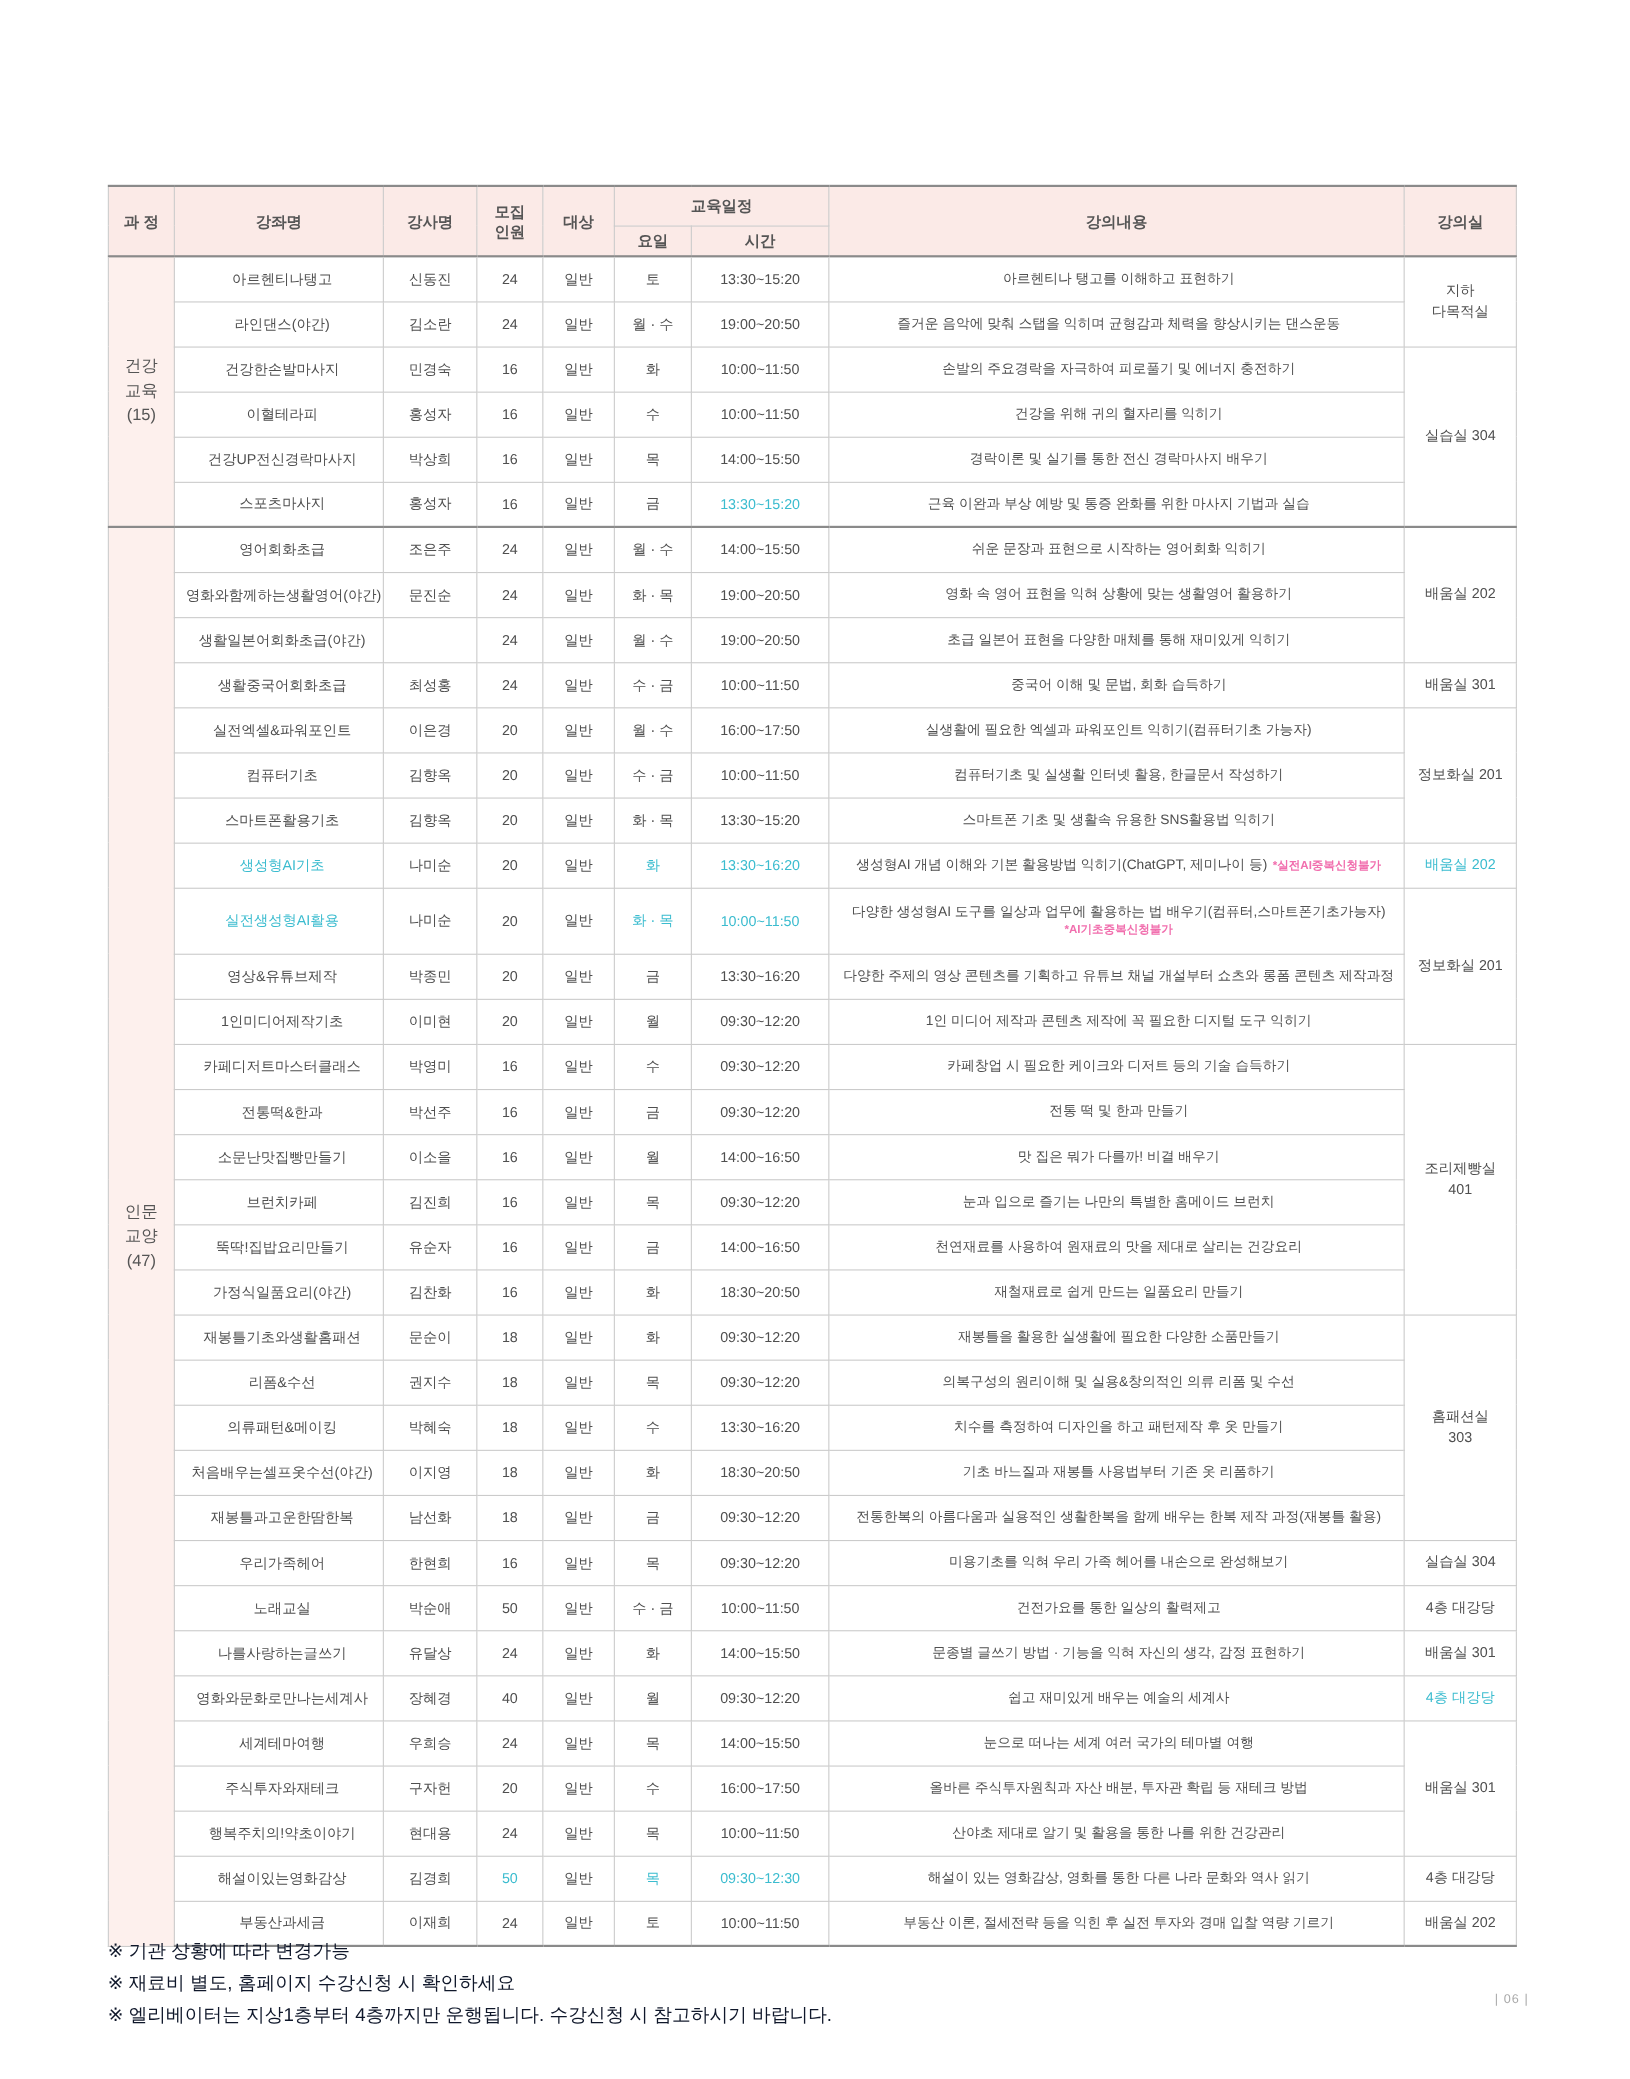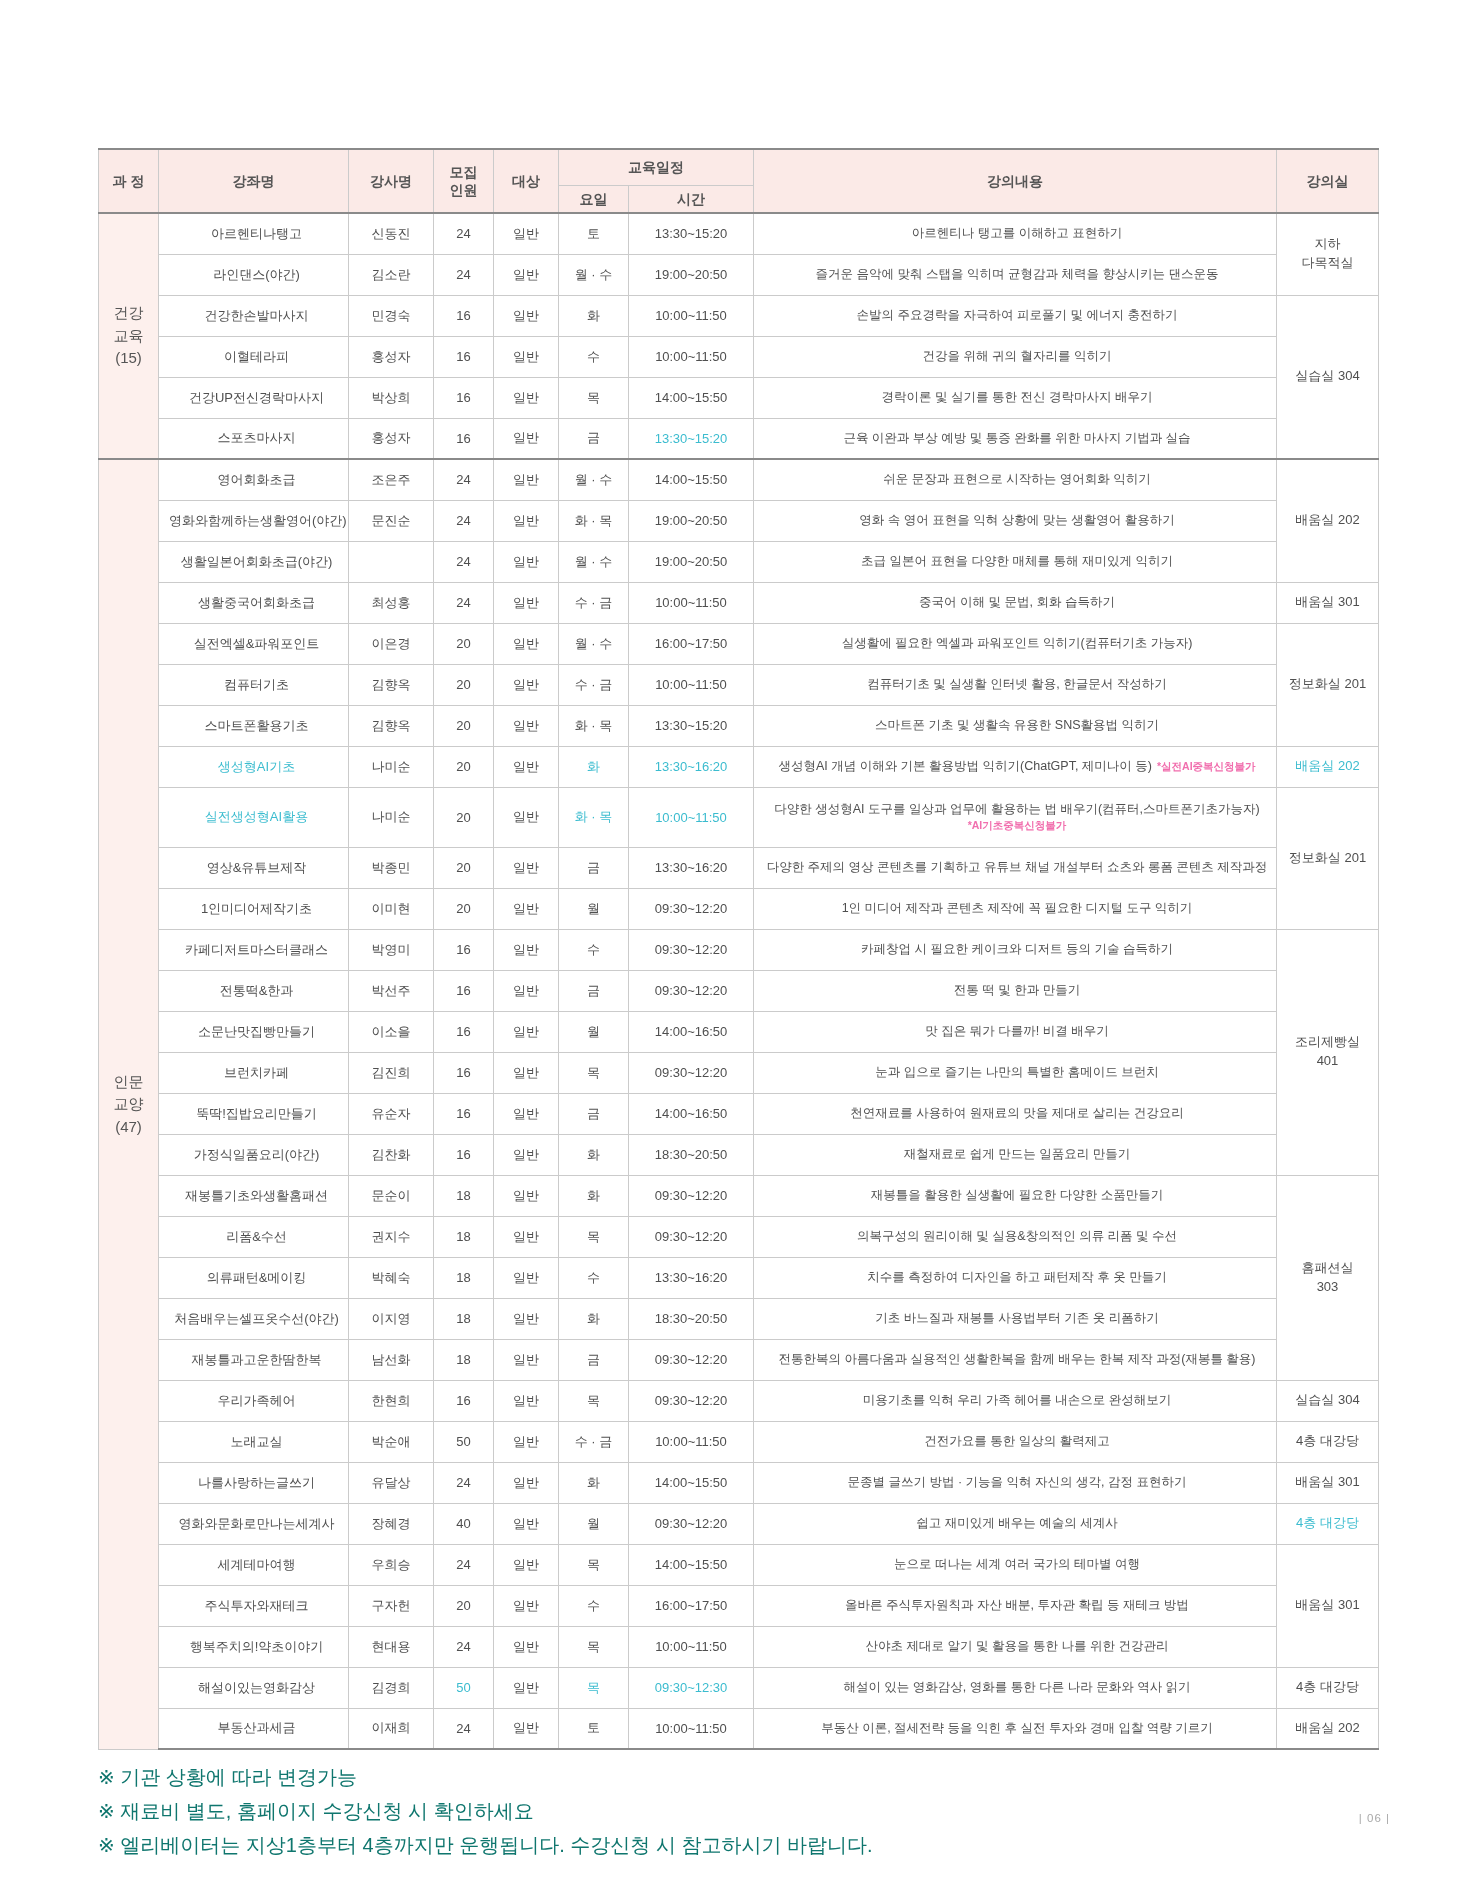--- a/index.html
+++ b/index.html
@@ -1,21 +1,21 @@
 <!DOCTYPE html>
 <html><head>
 <meta charset="utf-8">
 <style>
   html,body { margin:0; padding:0; background:#ffffff; }
   .page {
     position:relative; width:1482px; height:1890px; background:#ffffff;
     font-family:"Liberation Sans","DejaVu Sans",sans-serif; color:#4f4f4f;
     overflow:hidden;
   }
-  .table-wrap { position:absolute; top:148px; left:98px;border-radius:15px; }
+  .table-wrap { position:absolute; top:168px; left:98px;border-radius:15px; }
   table { border-collapse:collapse; table-layout:fixed; width:1280px; }
   th, td { border:1px solid #cbcbcb; box-sizing:border-box; }
   thead th {
     background:#fbeae7; font-size:14px; font-weight:700; color:#555;
     white-space:pre-line; line-height:1.3; text-align:center; padding:2px 2px;
   }
   thead tr:first-child th { border-top:2.5px solid #8a8a8a; }
   tbody tr:first-child td { border-top:2px solid #8a8a8a; }
   tbody tr.section-start td { border-top:2px solid #8a8a8a; }
   tbody tr:last-child td { border-bottom:2.5px solid #8a8a8a;margin-top:44px; }
@@ -32,21 +32,21 @@
     text-align:center; padding:2px 6px 2px 10px; font-size:12.5px;
     white-space:nowrap; overflow:hidden;
   }
   td.room { white-space:pre-line; line-height:1.45; }
   td.name { text-align:center; padding-left:10px; white-space:nowrap; overflow:hidden; }
   .hl { color:#3bbccf; }
   .note { color:#f16fae; font-size:10.5px; font-weight:700; }
   .note.inline { margin-left:5px; }
   .note.block { display:block; line-height:1.5; }
   .footer { position:absolute; left:98px; top:1760px; }
-  .fnote { color:#0f766e; font-size:20px; line-height:1.7; }
+  .fnote { color:#0f172a; font-size:17px; line-height:1.7; }
   .pagenum {
     position:absolute; right:92px; top:1812px; color:#a9a9a9;
     font-size:11.5px; letter-spacing:1px;
   }
 </style>
 </head>
 <body>
 
 <div class="page">
 

